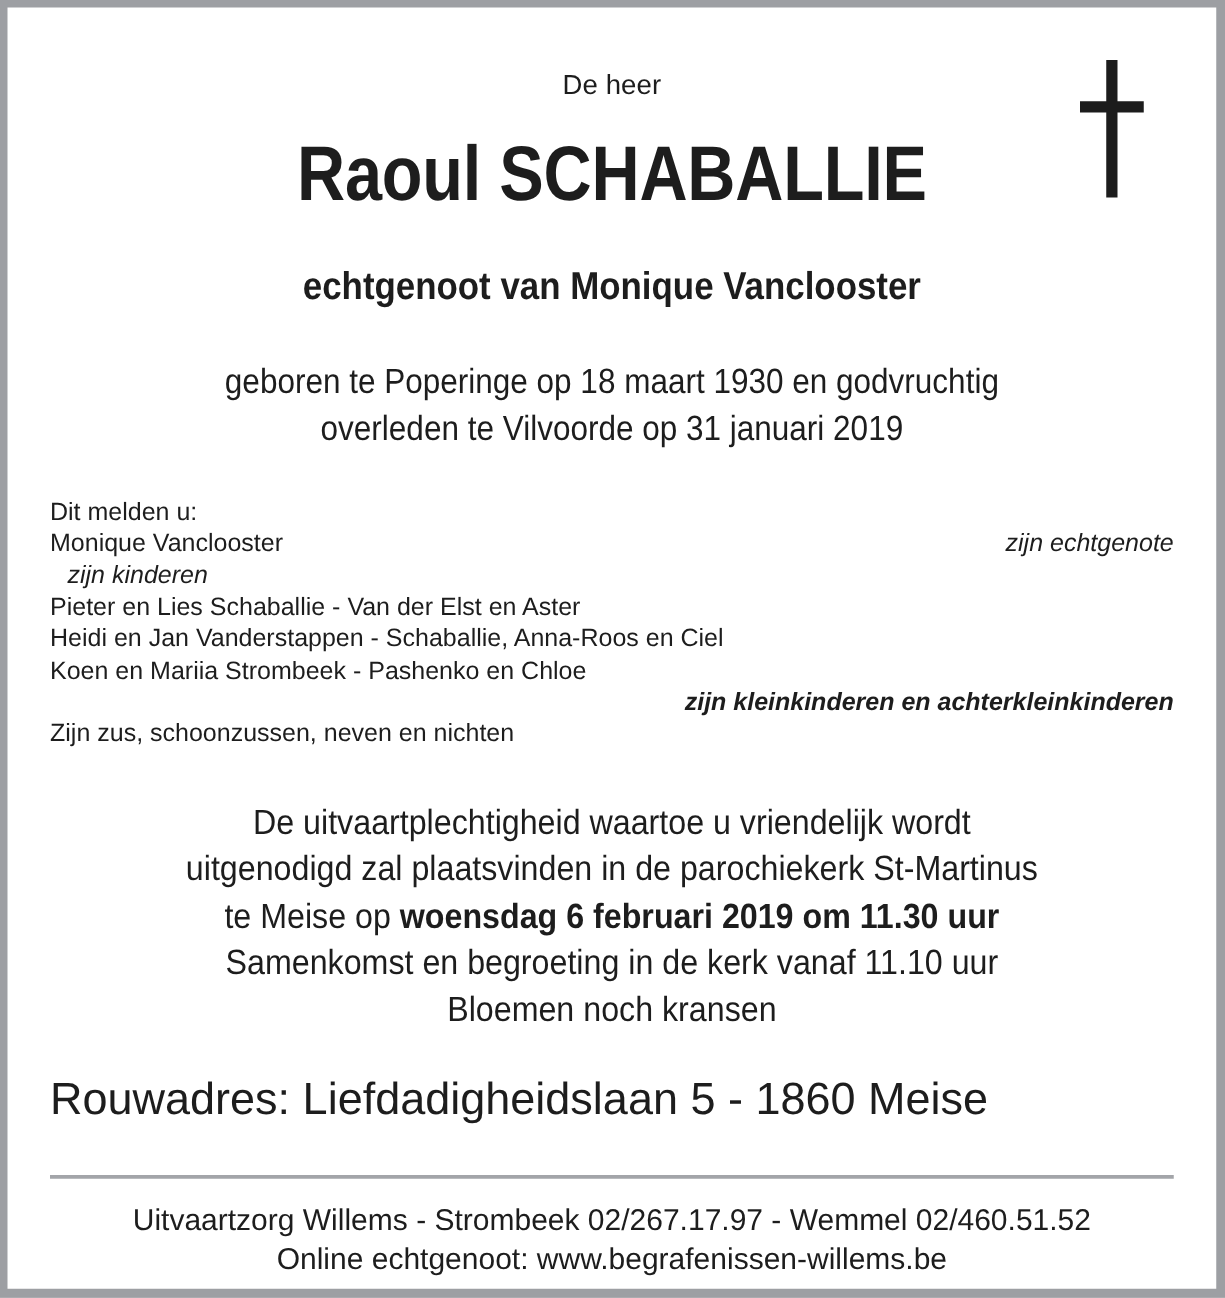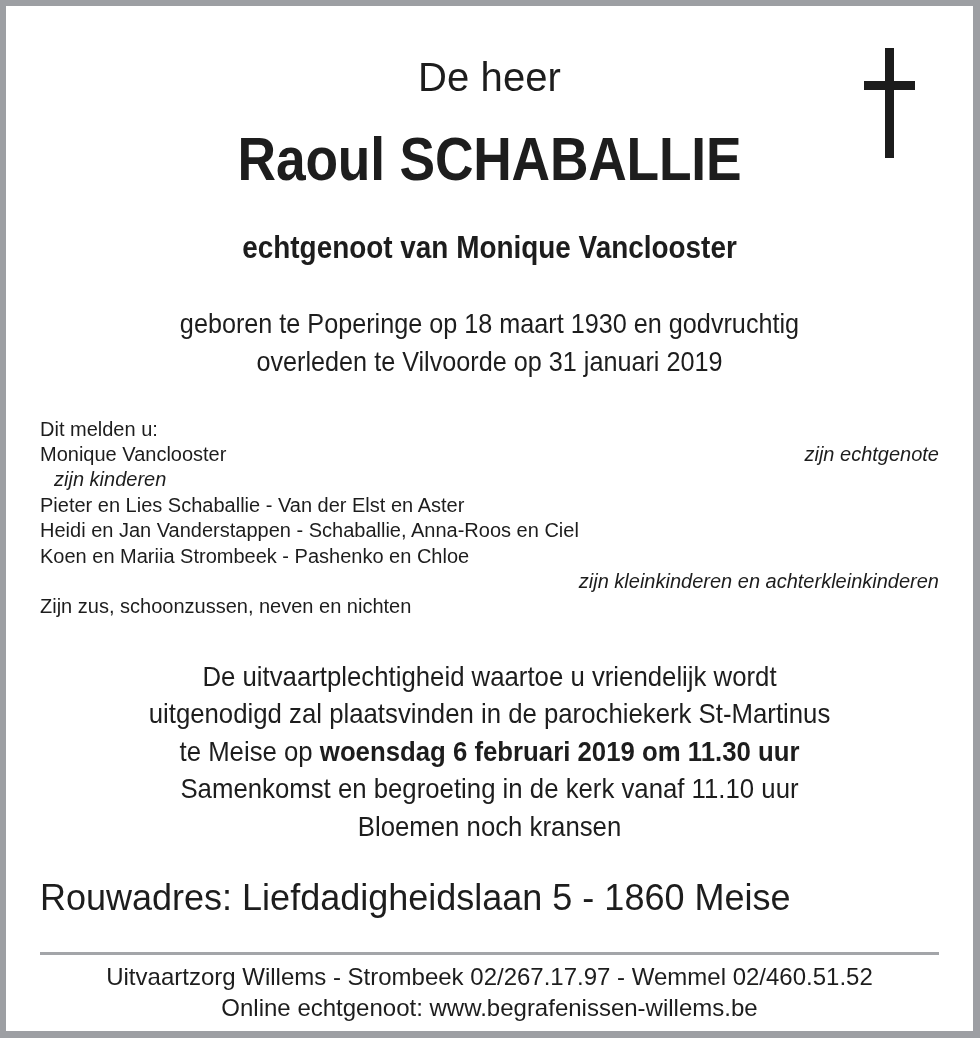--- a/index.html
+++ b/index.html
@@ -59,21 +59,21 @@
 
   
   .content {
     position: relative;
     padding: 0 34px;
     color: #1d1d1d;
   }
 
   .salutation {
     text-align: center;
-    font-size: 40px;
+    font-size: 22px;
     line-height: 1.05;
     font-stretch: condensed;
     margin-top: 50px;
     letter-spacing: .1px;
   }
 
   .deceased-name {
     text-align: center;
     font-size: 62px;
     font-weight: bold;
@@ -123,20 +123,21 @@
     text-align: left;
   }
   .survivor-rel {
     font-style: italic;
     padding-left: 14px;
   }
   .survivor-rel-full {
     font-style: italic;
     text-align: right;
     display: block;
+    font-weight: bold;
   }
 
   
   .ceremony {
     margin-top: 38px;
     text-align: center;
     font-size: 28px;
     line-height: 1.34;
     font-stretch: condensed;
     transform: scaleX(0.92);
@@ -161,21 +162,21 @@
   .footer-rule {
     height: 3px;
     background: #a3a5a9;
     width: 100%;
   }
   .footer-lines {
     text-align: center;
     font-size: 24px;
     line-height: 1.3;
     font-stretch: condensed;
-    padding-top: 6px;
+    padding-top: 18px;
     color: #1d1d1d;
   }
 </style>
 </head>
 <body>
 
 <div class="page-frame">
   <div class="page">
 
     <div class="cross-wrap">

